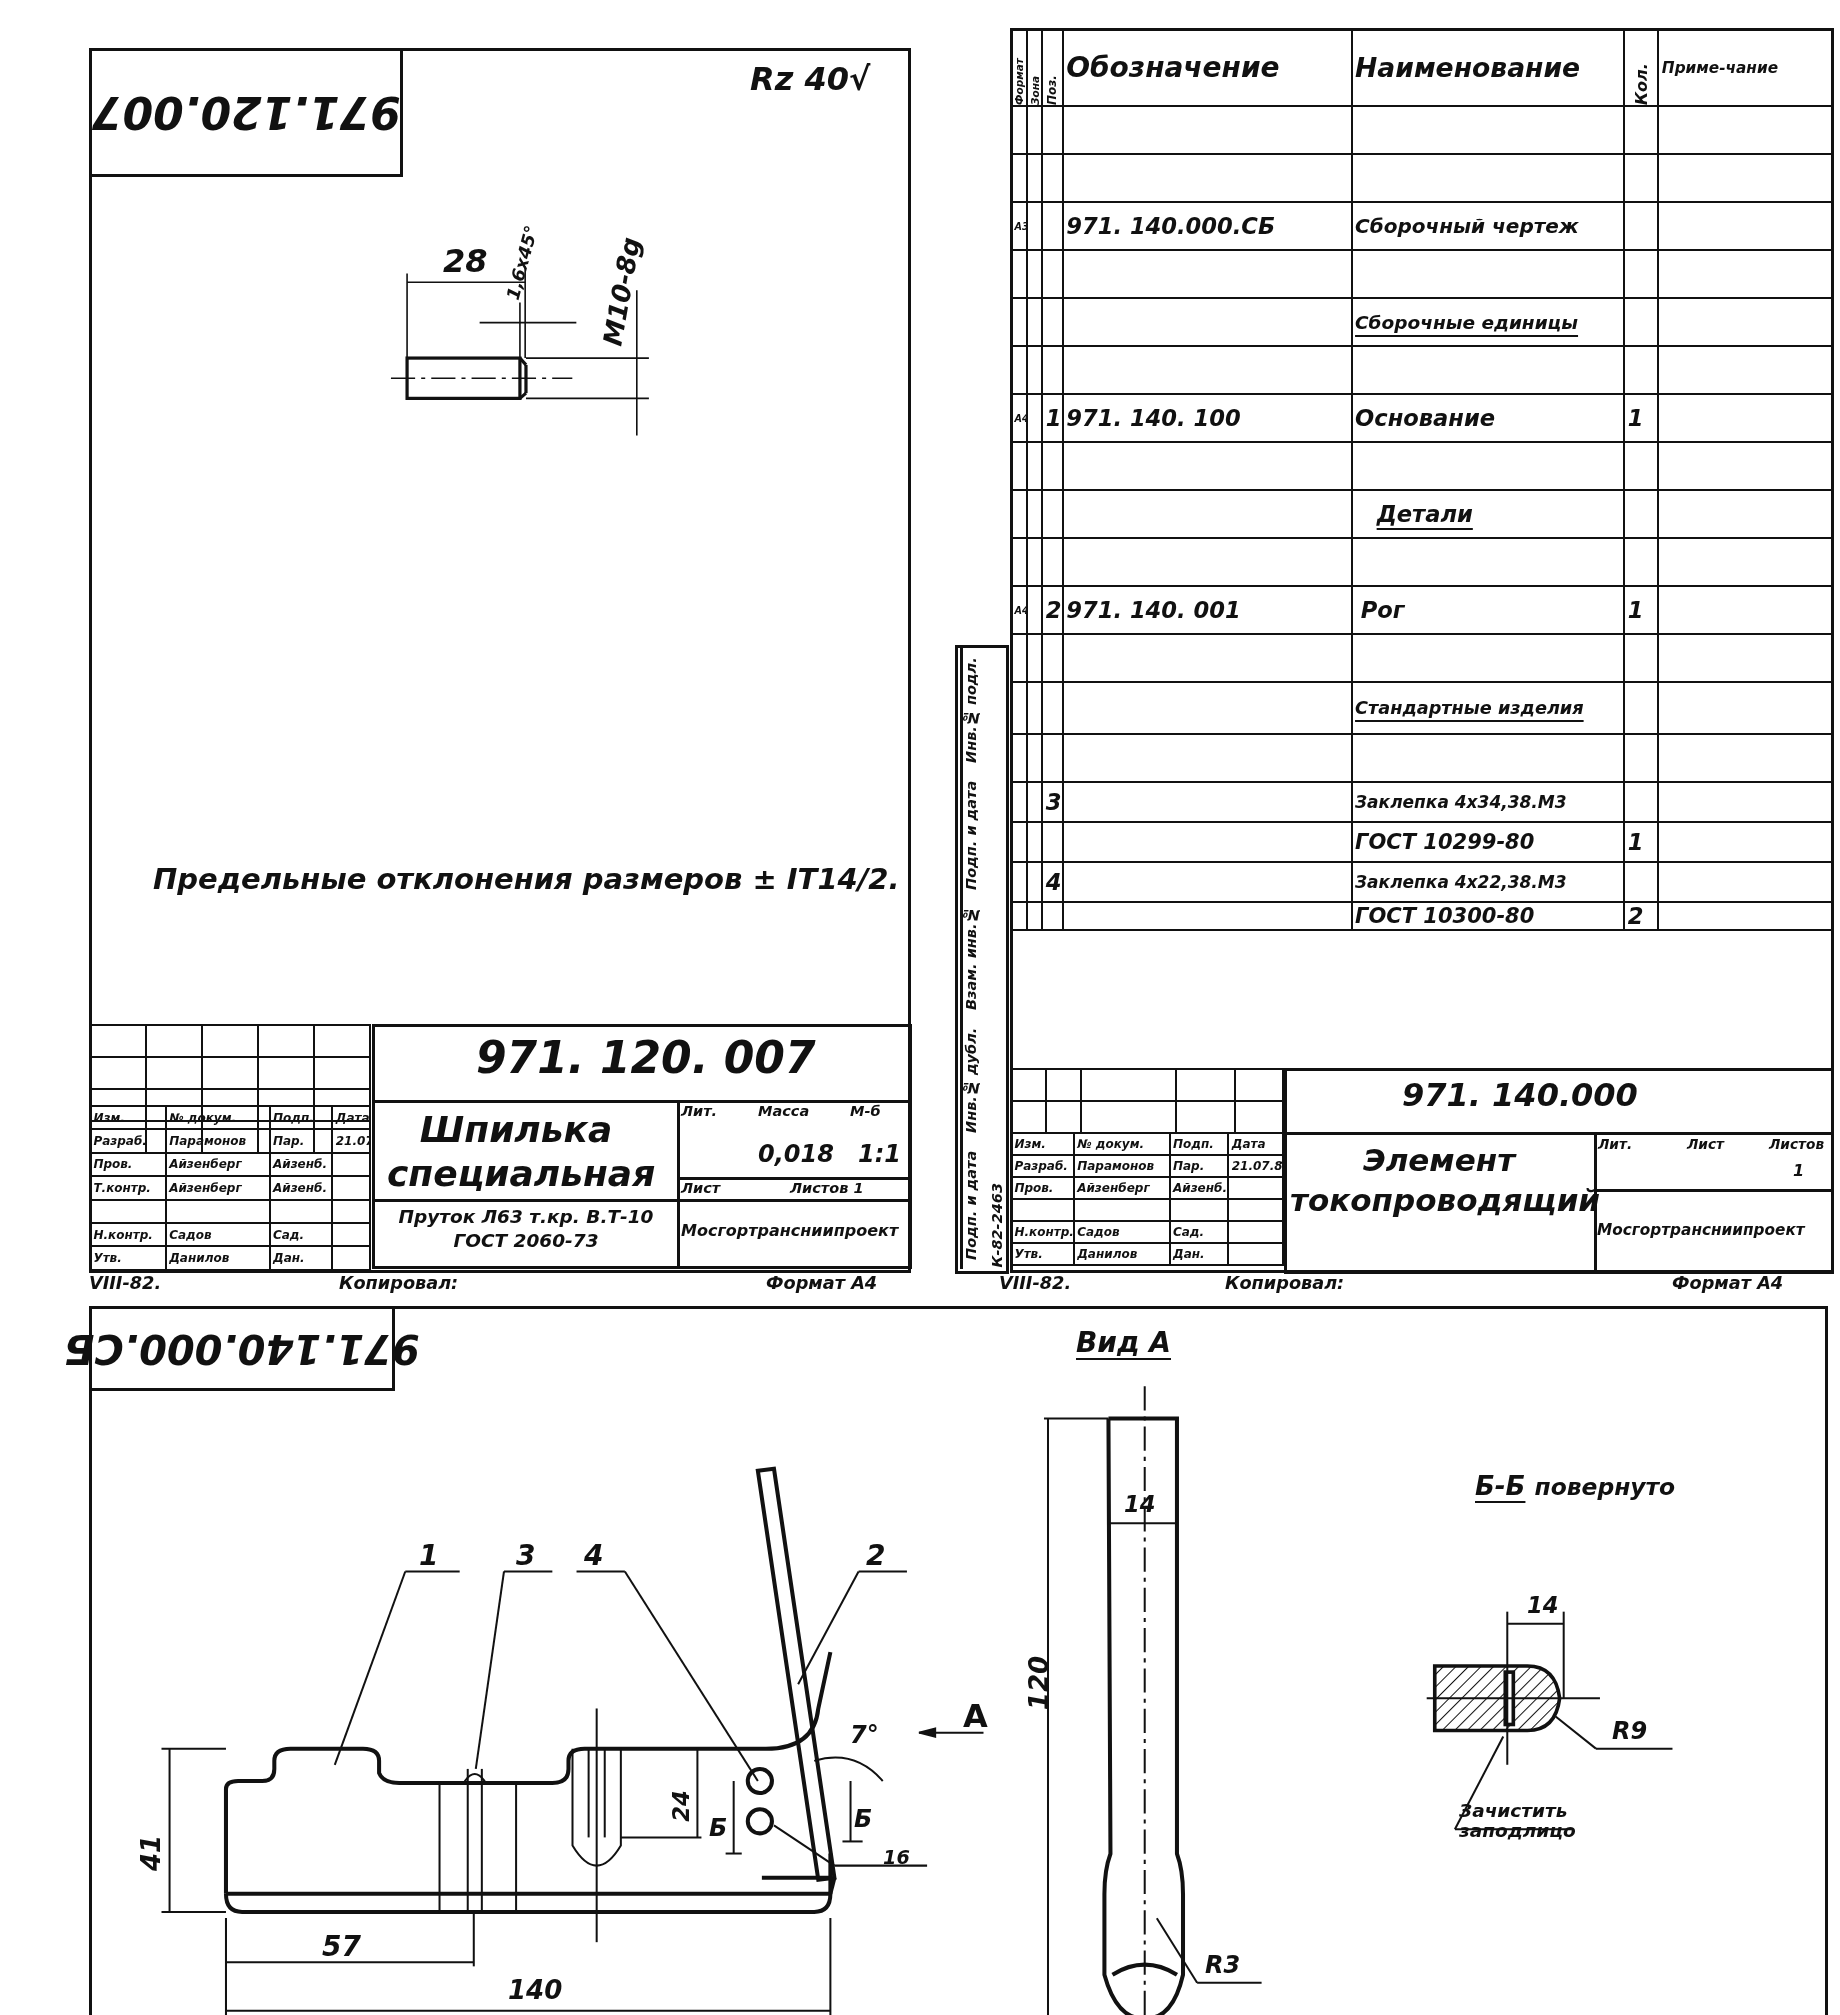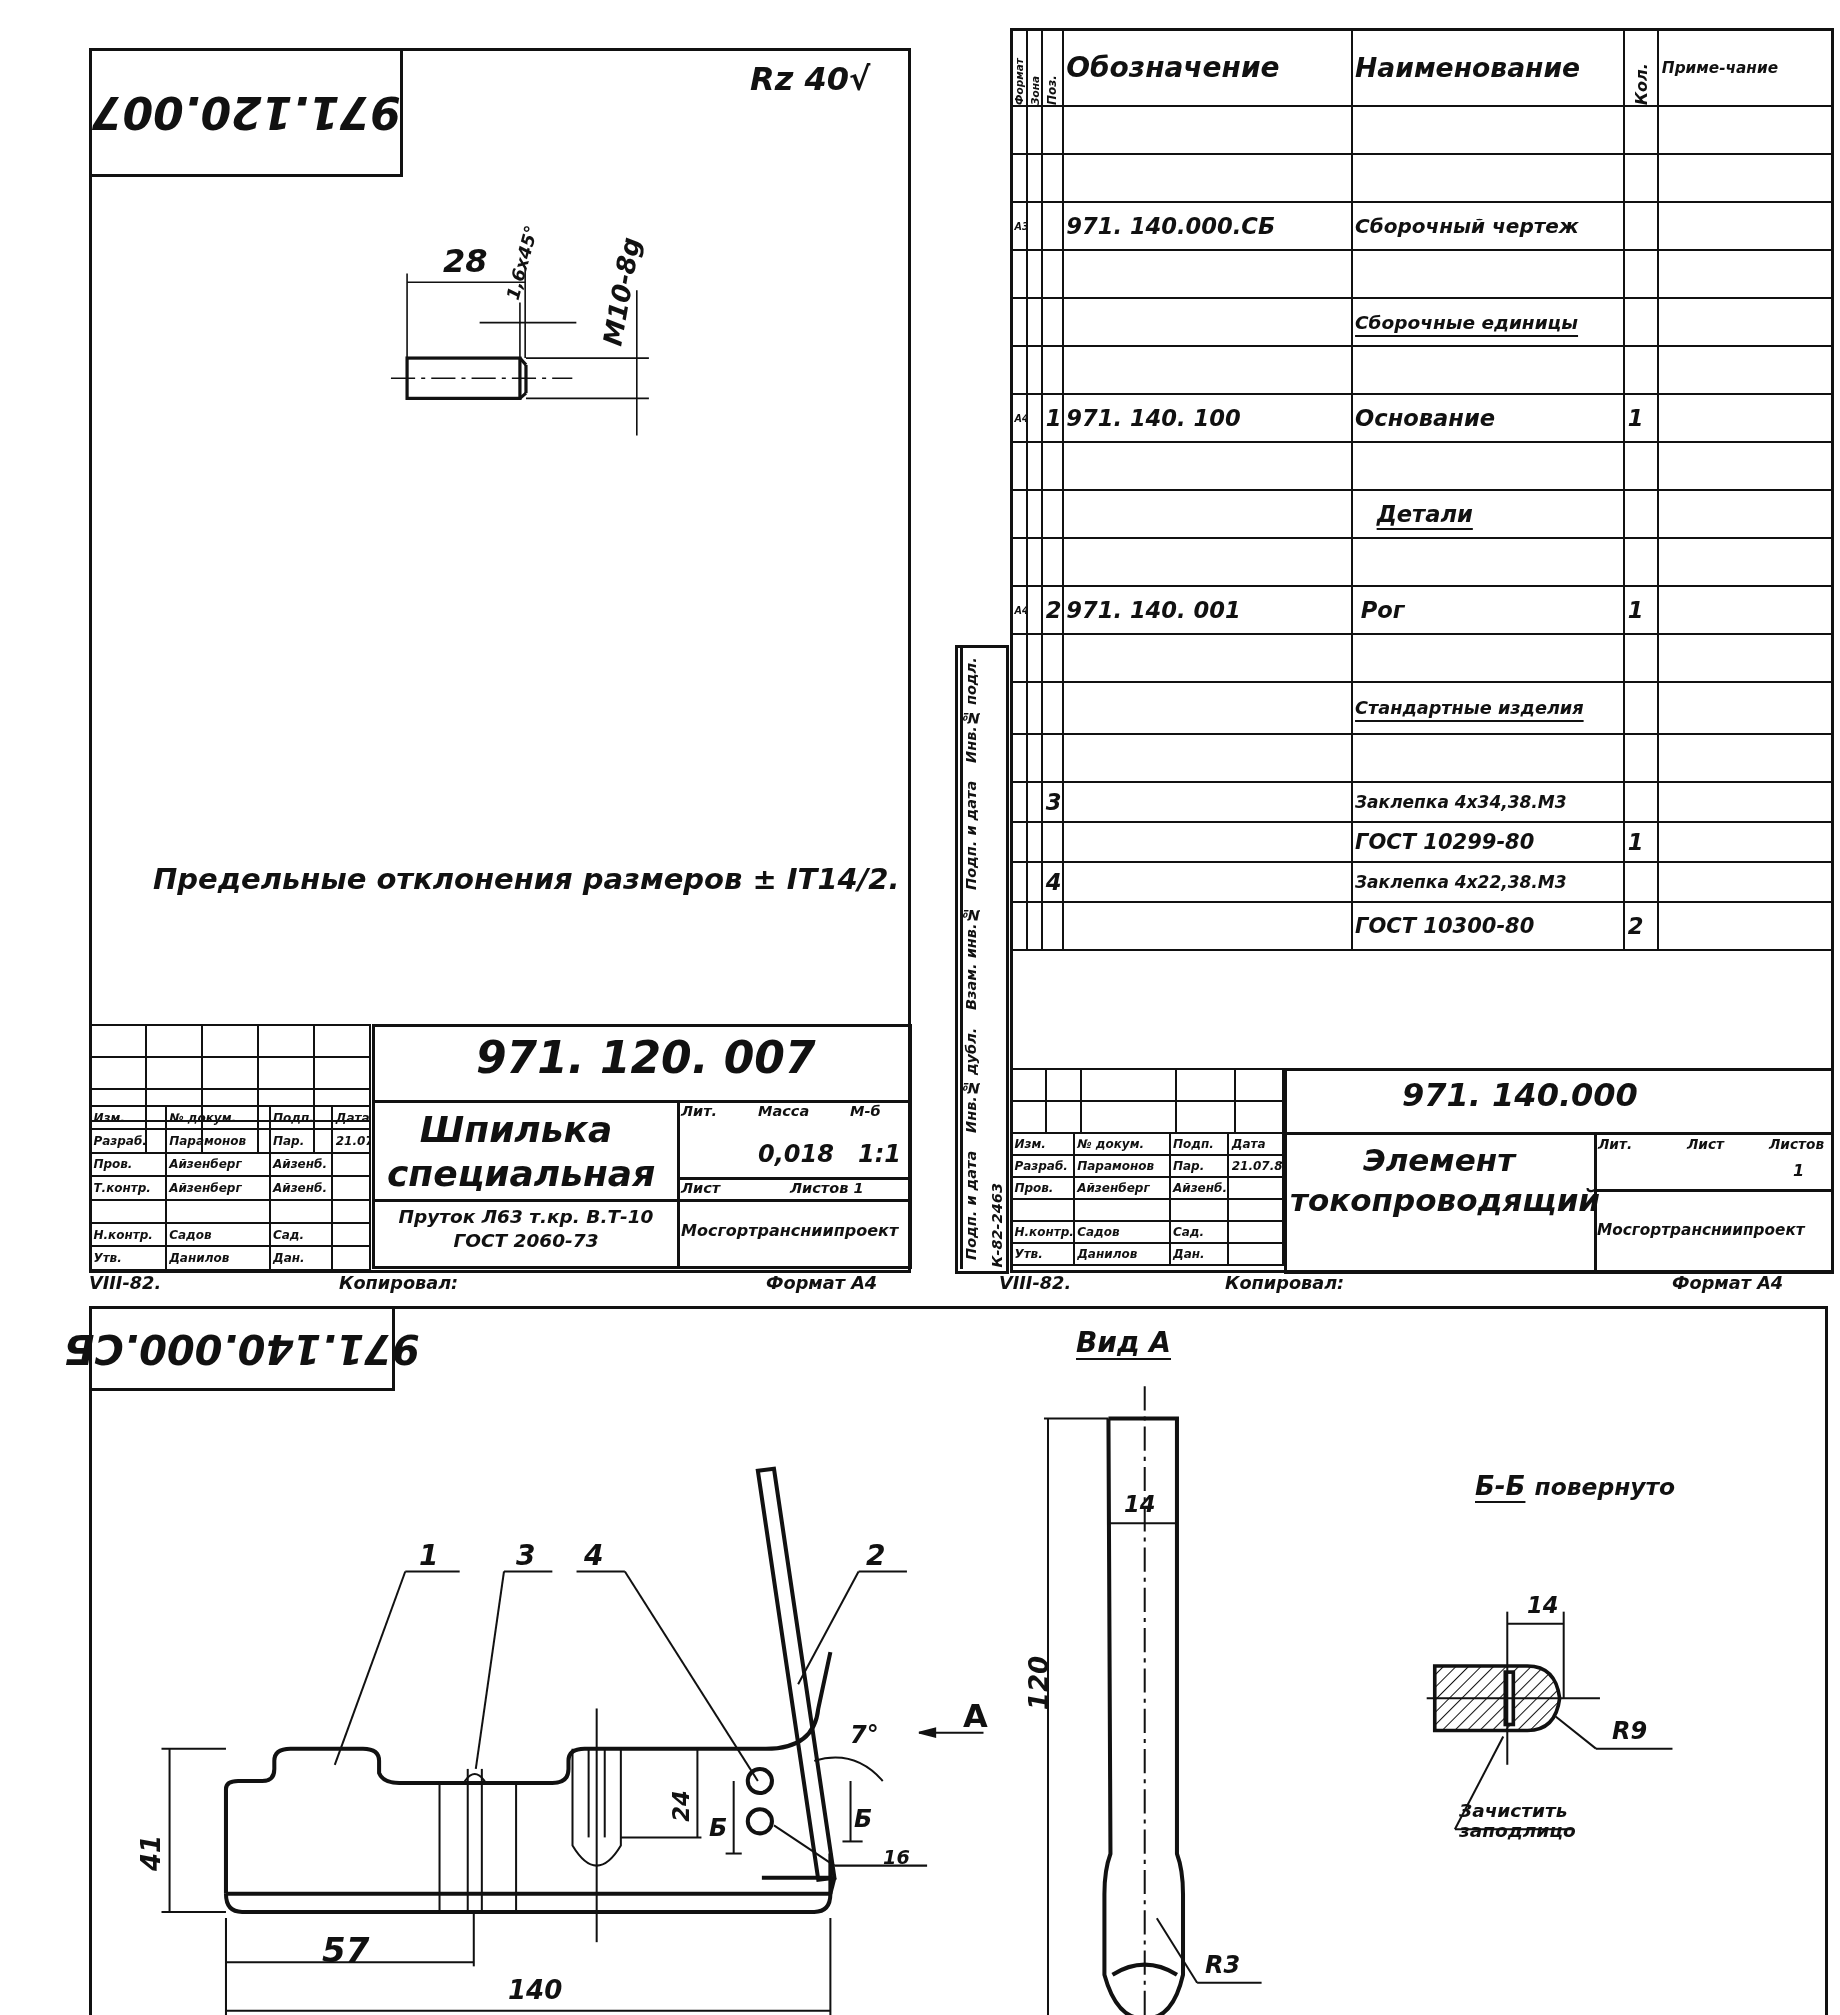--- a/index.html
+++ b/index.html
@@ -313,21 +313,21 @@
       </tr>
   <tr style="height:40px;">
         <td></td>
         <td></td>
         <td>4</td>
         <td></td>
         <td style="font-size:17px;">Заклепка 4x22,38.М3</td>
         <td></td>
         <td></td>
       </tr>
-  <tr style="height:48px;margin-left:25px;">
+  <tr style="height:28px;margin-left:25px;">
         <td></td>
         <td></td>
         <td></td>
         <td></td>
         <td style="font-size:21px;">ГОСТ 10300-80</td>
         <td>2</td>
         <td></td>
       </tr>
 </tbody>
   </table>
@@ -484,21 +484,21 @@
 </svg>
 <div class="abs hand" style="left:419px;top:1539px;font-size:28px;">1</div>
 <div class="abs hand" style="left:516px;top:1539px;font-size:28px;">3</div>
 <div class="abs hand" style="left:584px;top:1539px;font-size:28px;">4</div>
 <div class="abs hand" style="left:866px;top:1539px;font-size:28px;">2</div>
 <div class="abs hand" style="left:963px;top:1697px;font-size:32px;font-style:normal;">А</div>
 <div class="abs hand" style="left:850px;top:1721px;font-size:24px;">7°</div>
 <div class="abs hand" style="left:709px;top:1814px;font-size:24px;">Б</div>
 <div class="abs hand" style="left:854px;top:1805px;font-size:24px;">Б</div>
 <div class="abs hand" style="left:133px;top:1838px;font-size:26px;transform:rotate(-90deg);">41</div>
-<div class="abs hand" style="left:322px;top:1930px;font-size:34px;">57</div>
+<div class="abs hand" style="left:322px;top:1930px;font-size:28px;">57</div>
 <div class="abs hand" style="left:508px;top:1975px;font-size:26px;">140</div>
 <div class="abs hand" style="left:665px;top:1793px;font-size:22.6px;transform:rotate(-90deg);">24</div>
 <div class="abs hand" style="left:883px;top:1846px;font-size:19.3px;">16</div>
 
 <div class="abs hand ul" style="left:1076px;top:1326px;font-size:28px;">Вид А</div>
 <svg style="left:0;top:0;width:1290px;height:2015px;" viewBox="0 0 3200 5000" width="1290" height="2015">
   <g class="stroke" stroke-width="10">
     <path d="M2750 3520 L2920 3520 L2920 4600 Q2935 4640 2935 4700 L2935 4900 Q2910 5010 2840 5010 Q2770 5010 2740 4900 L2740 4700 Q2740 4640 2755 4600 L2750 3520"></path>
     <path d="M2760 4900 Q2840 4850 2920 4900"></path>
   </g>

